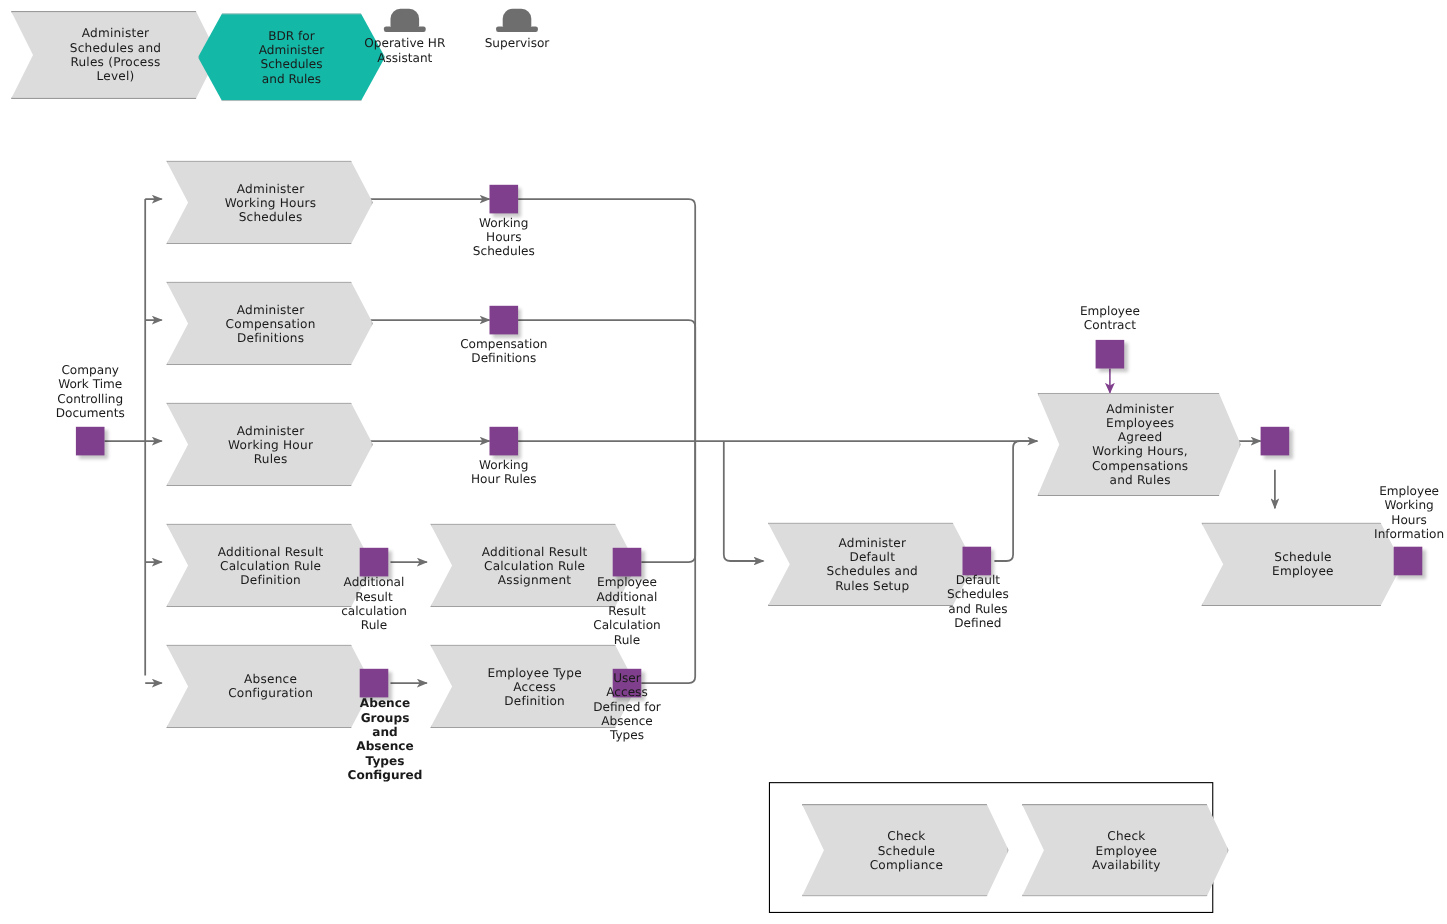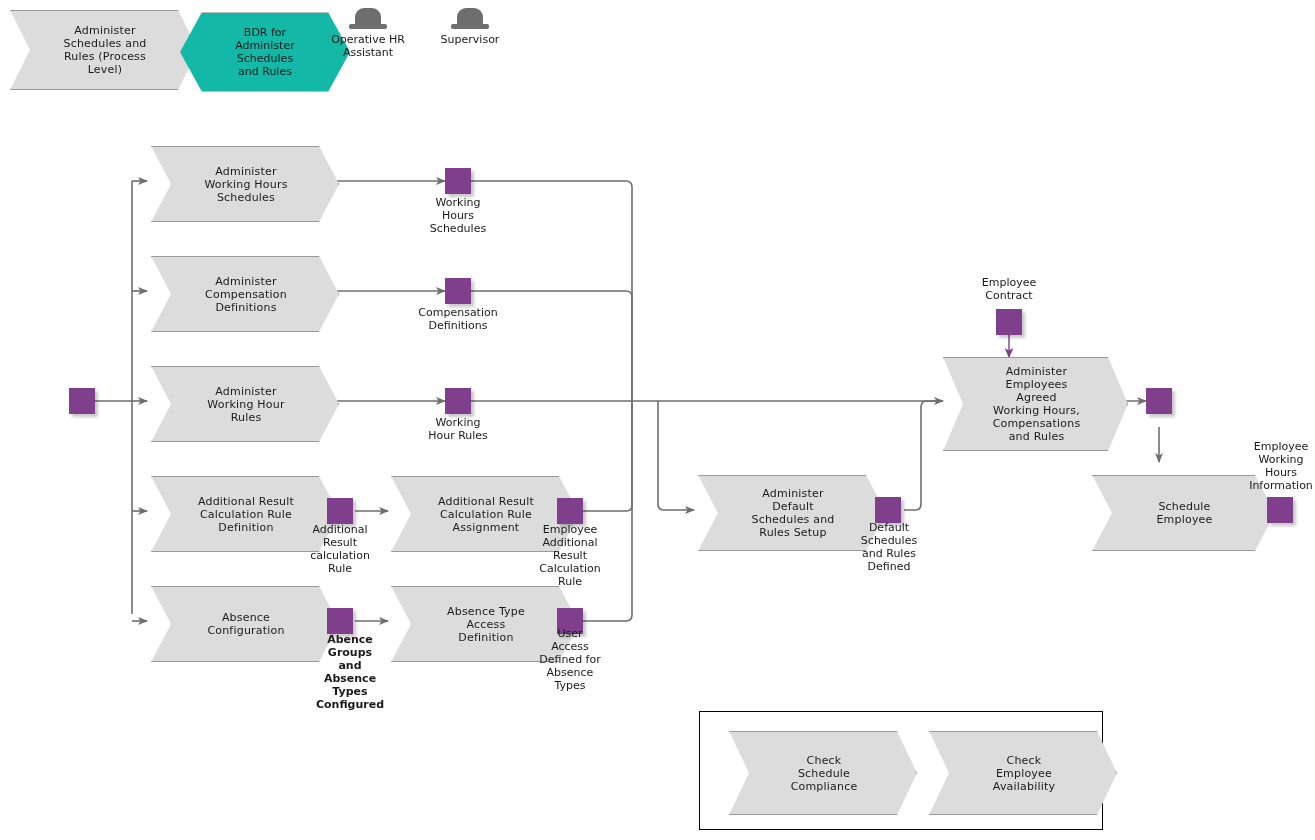--- a/index.html
+++ b/index.html
@@ -279,21 +279,21 @@
   </div>
 
   <div class="chevron-wrap" style="left:151px; top:586px;">
     <div class="chevron-shadow" style="width:140px; height:70px;"></div>
     <div class="chevron" style="width: 140px; height: 70px; white-space: pre-line;">Absence
 Configuration</div>
   </div>
 
   <div class="chevron-wrap" style="left:391px; top:586px;">
     <div class="chevron-shadow" style="width:140px; height:70px;"></div>
-    <div class="chevron" style="width: 140px; height: 70px; white-space: pre-line;">Absence Type
+    <div class="chevron" style="width: 140px; height: 70px; white-space: pre-line;">Employee Type
 Access
 Definition</div>
   </div>
 
   <div class="chevron-wrap" style="left:698px; top:475px;">
     <div class="chevron-shadow" style="width:140px; height:70px;"></div>
     <div class="chevron" style="width: 140px; height: 70px; white-space: pre-line;">Administer
 Default
 Schedules and
 Rules Setup</div>
@@ -325,20 +325,24 @@
   </div>
 
   <div class="chevron-wrap" style="left:929px; top:731px;">
     <div class="chevron-shadow" style="width:140px; height:78px;"></div>
     <div class="chevron" style="width: 140px; height: 78px; white-space: pre-line;">Check
 Employee
 Availability</div>
   </div>
 
   <div class="dataobj" style="left:69px; top:388px;"></div>
+  <div class="dataobj-label" style="left: 12px; top: 330px; width: 140px; white-space: pre-line;">Company
+Work Time
+Controlling
+Documents</div>
 
   <div class="dataobj" style="left:445px; top:168px;"></div>
   <div class="dataobj-label" style="left: 398px; top: 196px; width: 120px; white-space: pre-line;">Working
 Hours
 Schedules</div>
 
   <div class="dataobj" style="left:445px; top:278px;"></div>
   <div class="dataobj-label" style="left: 393px; top: 306px; width: 130px; white-space: pre-line;">Compensation
 Definitions</div>
 
@@ -361,21 +365,21 @@
 
   <div class="dataobj" style="left:327px; top:608px;"></div>
   <div class="dataobj-label" style="left: 300px; top: 633px; width: 100px; white-space: pre-line; font-weight: bold;">Abence
 Groups
 and
 Absence
 Types
 Configured</div>
 
   <div class="dataobj" style="left:557px; top:608px;"></div>
-  <div class="dataobj-label" style="left: 518px; top: 627px; width: 104px; white-space: pre-line;">User
+  <div class="dataobj-label" style="left: 518px; top: 610px; width: 104px; white-space: pre-line;">User
 Access
 Defined for
 Absence
 Types</div>
 
   <div class="dataobj" style="left:875px; top:497px;"></div>
   <div class="dataobj-label" style="left: 839px; top: 521px; width: 100px; white-space: pre-line;">Default
 Schedules
 and Rules
 Defined</div>

